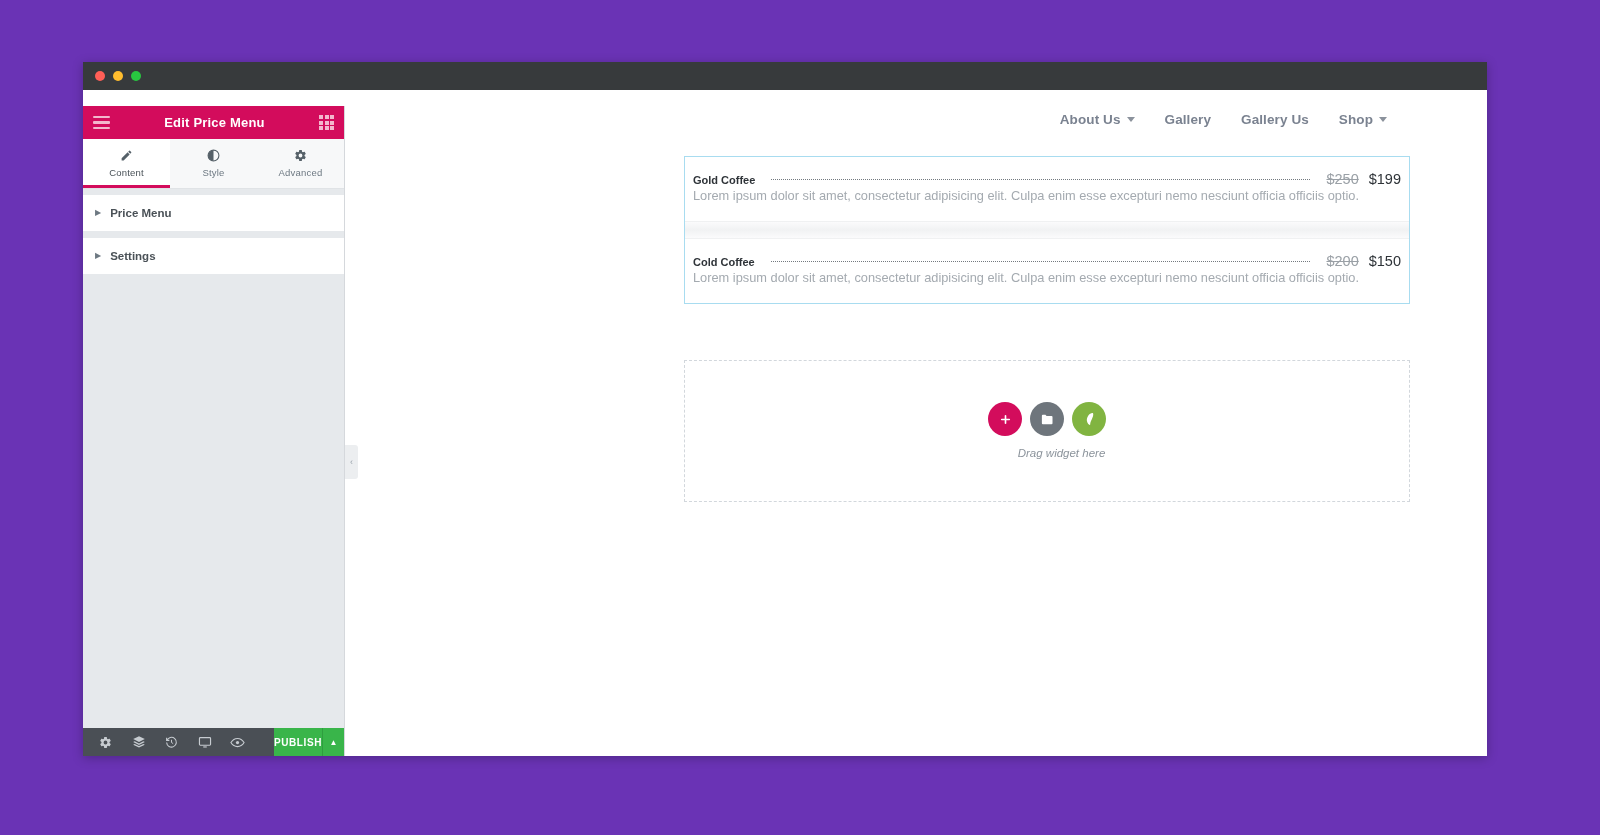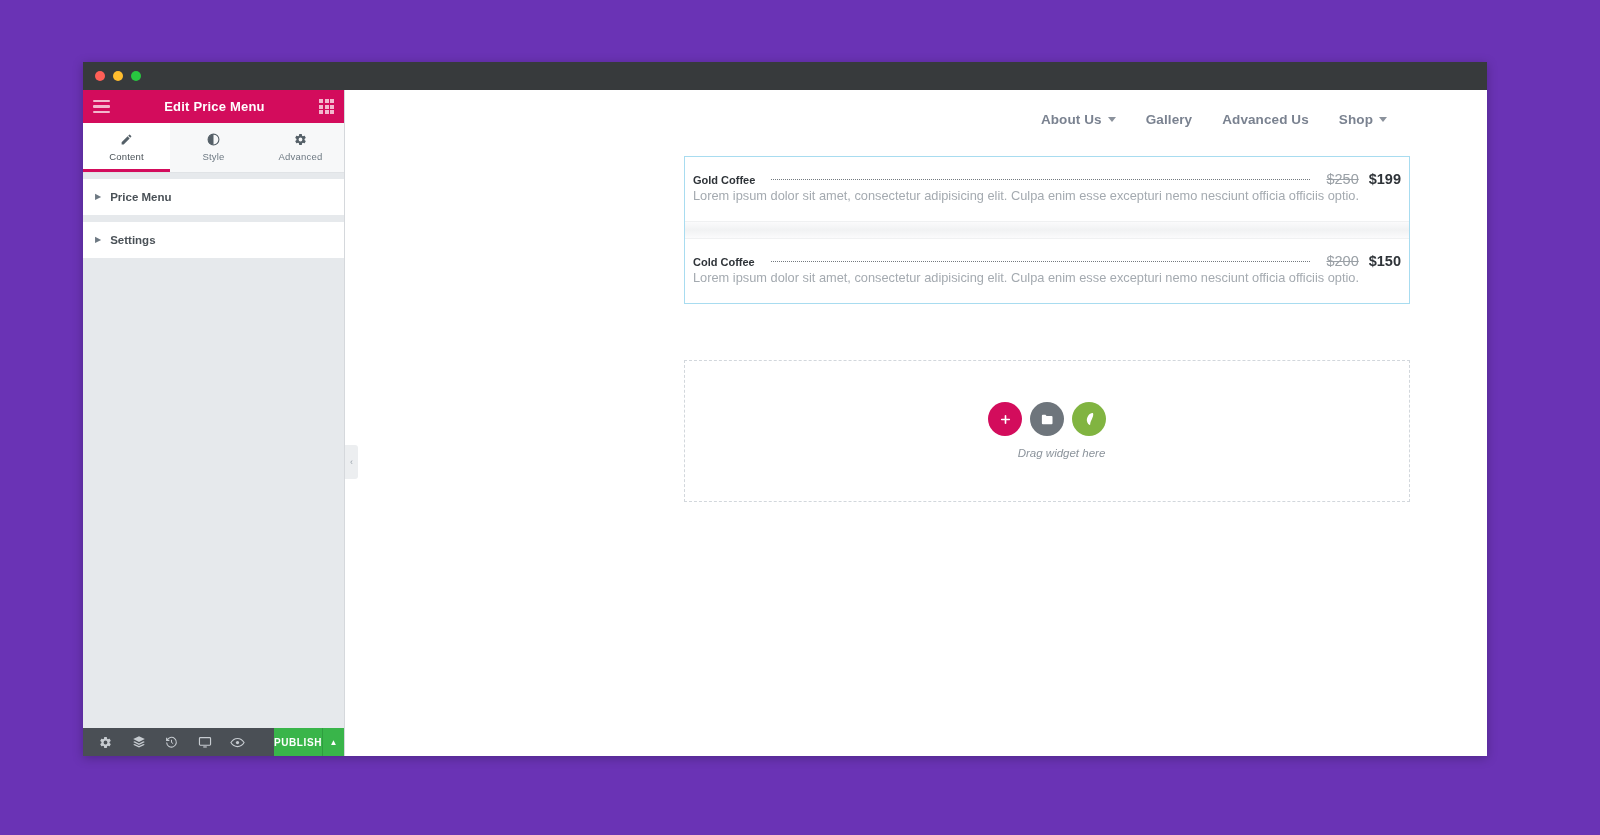--- a/index.html
+++ b/index.html
@@ -37,20 +37,21 @@
   #window-body { display: flex; height: 666px; }
 
   
   #editor-panel {
     width: 262px;
     background: #e6e9ec;
     display: flex;
     flex-direction: column;
     border-right: 1px solid #d5d8dc;
     position: relative;
+    margin-top: 16px;
   }
 
   #panel-header {
     height: 33px;
     background: #d30c5c;
     display: flex;
     align-items: center;
     justify-content: space-between;
     padding: 0 10px;
     flex-shrink: 0;
@@ -247,21 +248,21 @@
     font-size: 14.5px;
     color: #9aa0a6;
     text-decoration: line-through;
     margin-left: 12px;
     font-weight: normal;
   }
   .price-new {
     font-size: 14.5px;
     color: #2e3338;
     margin-left: 10px;
-    font-weight: bold;
+    font-weight: normal;
   }
   .price-desc {
     font-size: 12.8px;
     color: #a4aab0;
     line-height: 1.4;
   }
   .price-separator {
     height: 18px;
     background: linear-gradient(to bottom, #fbfbfc, #f1f2f3, #fbfbfc);
     border-top: 1px solid #f0f1f2;
@@ -414,21 +415,21 @@
 
       <div id="site-nav">
         <div class="nav-item">
           <span>About Us</span>
           <span class="caret"></span>
         </div>
         <div class="nav-item">
           <span>Gallery</span>
         </div>
         <div class="nav-item">
-          <span>Advanced Us</span>
+          <span>Gallery Us</span>
         </div>
         <div class="nav-item">
           <span>Shop</span>
           <span class="caret"></span>
         </div>
       </div>
 
       <div id="price-menu-widget">
 
         <div class="price-item">

